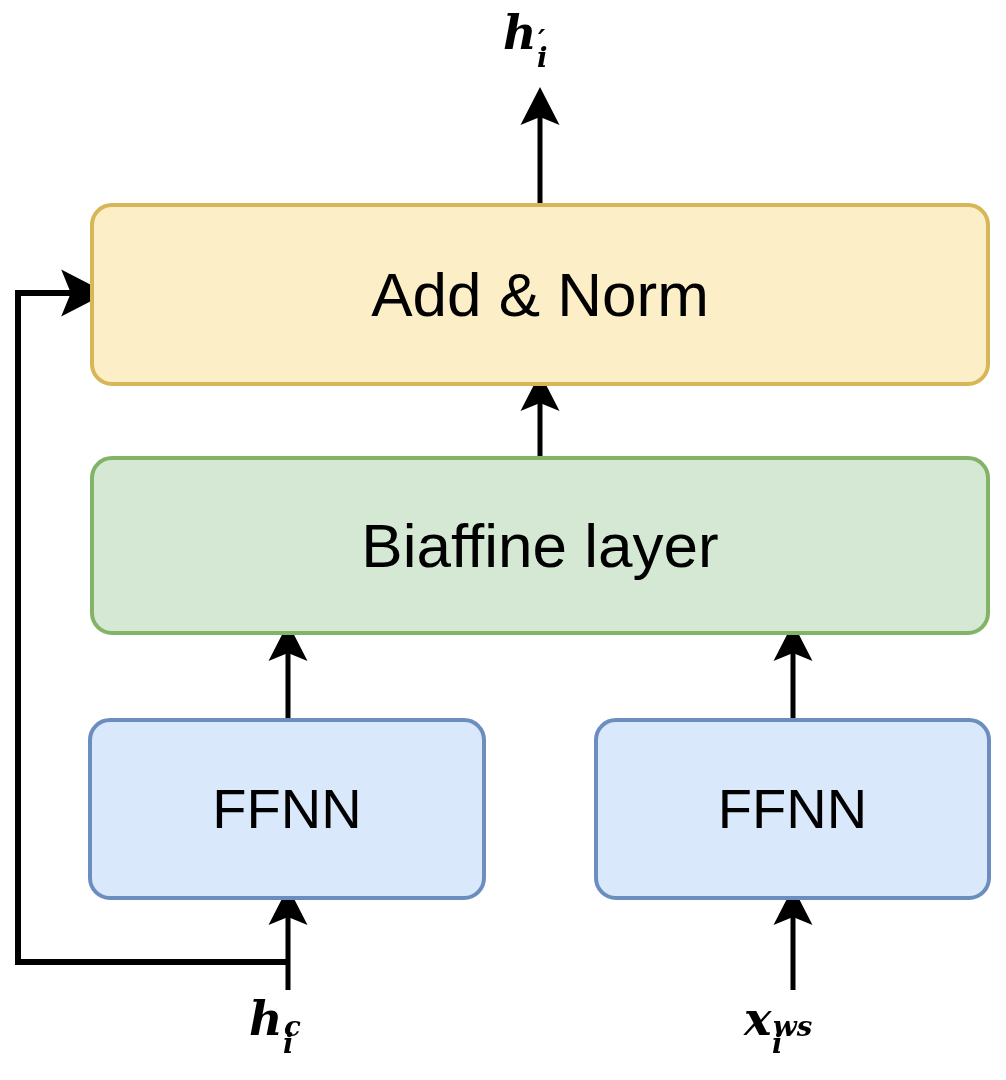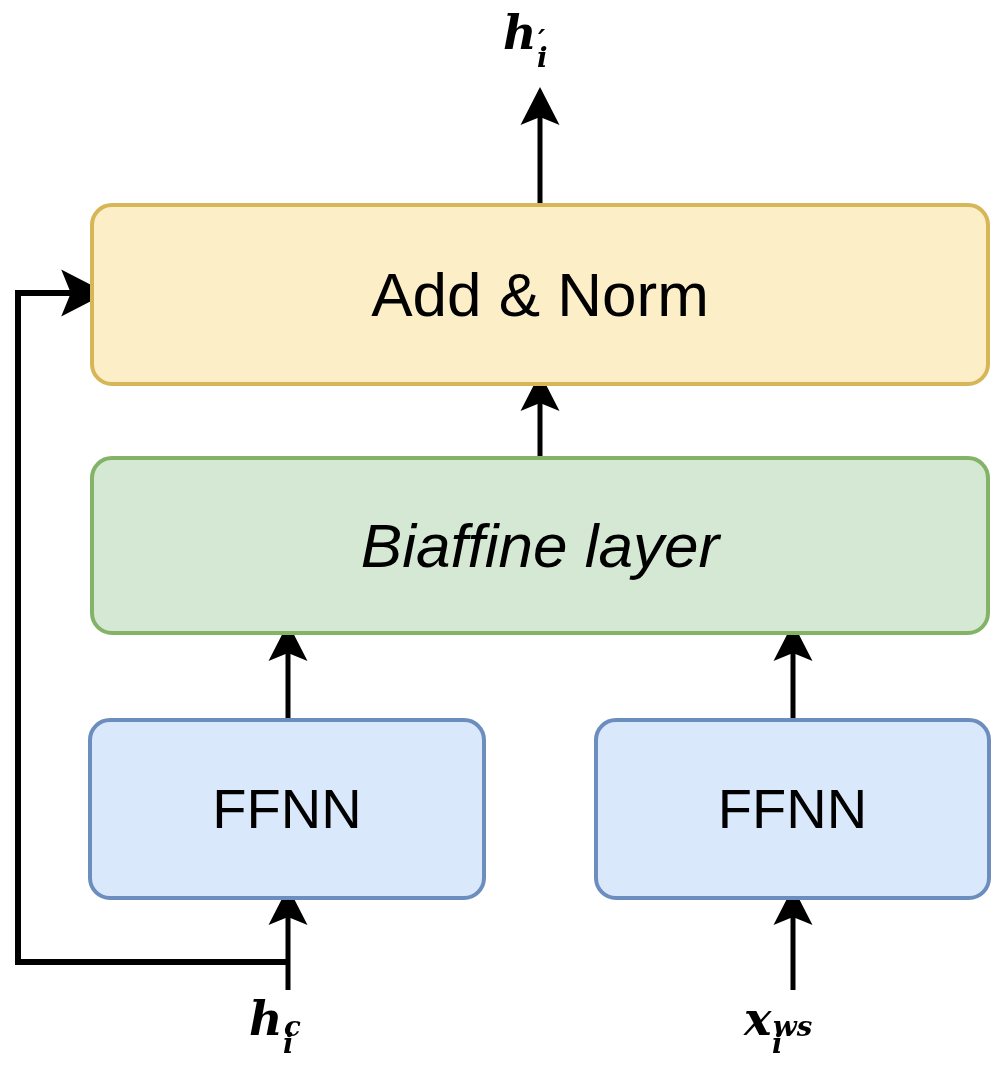--- a/index.html
+++ b/index.html
@@ -158,21 +158,21 @@
 
     <g>
       <polyline points="288,962 18,962 18,293 84,293" fill="none" stroke="#000000" stroke-width="6" stroke-linejoin="miter" marker-end="url(#arrowhead)"></polyline>
     </g>
   </svg>
 
   <div class="node-box" id="box-add-norm" style="background:#FCEFC7; border-color:#D6B656;">
     <span class="node-label">Add &amp; Norm</span>
   </div>
 
-  <div class="node-box" id="box-biaffine" style="background:#D5E8D4; border-color:#82B366;font-style:italic;">
+  <div class="node-box" id="box-biaffine" style="background:#D5E8D4; border-color:#82B366;">
     <span class="node-label">Biaffine layer</span>
   </div>
 
   <div class="node-box" id="box-ffnn-left" style="background:#DAE8FC; border-color:#6C8EBF;">
     <span class="node-label">FFNN</span>
   </div>
 
   <div class="node-box" id="box-ffnn-right" style="background:#DAE8FC; border-color:#6C8EBF;">
     <span class="node-label">FFNN</span>
   </div>

